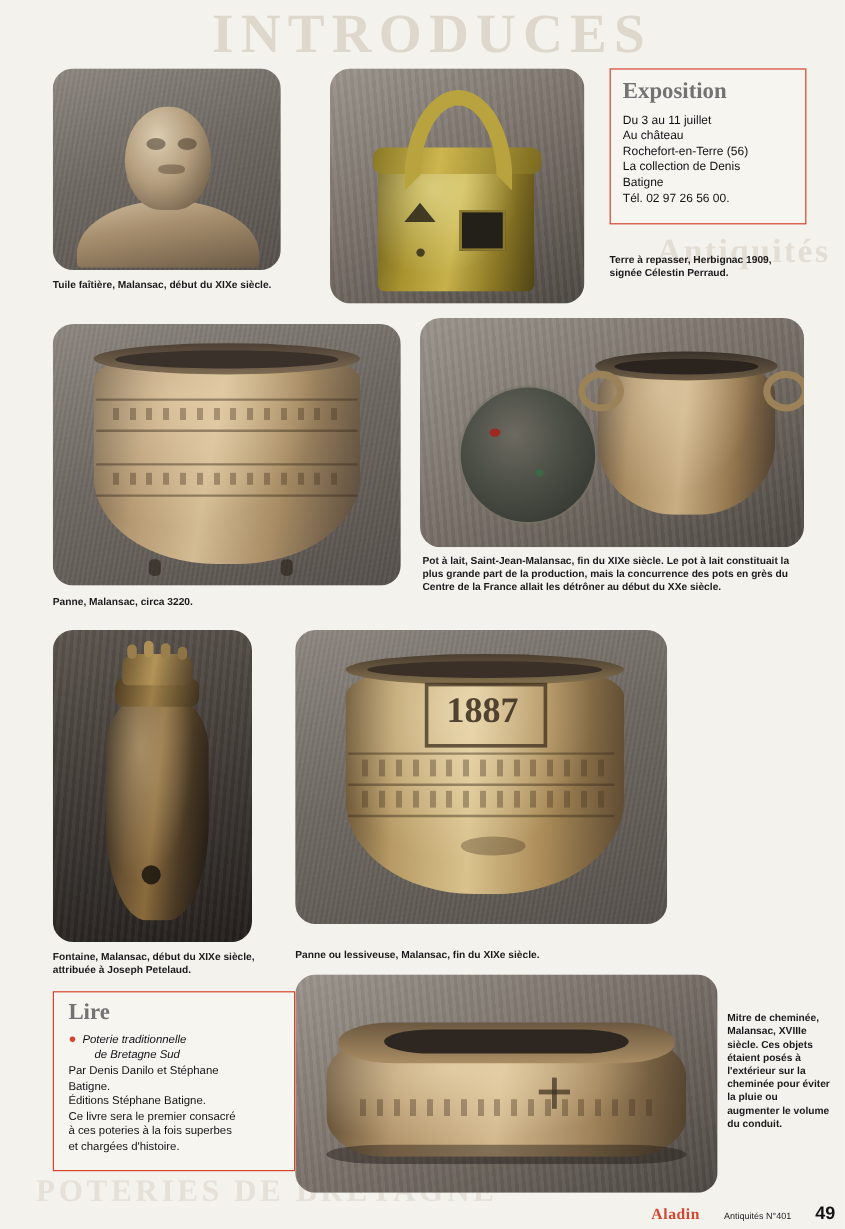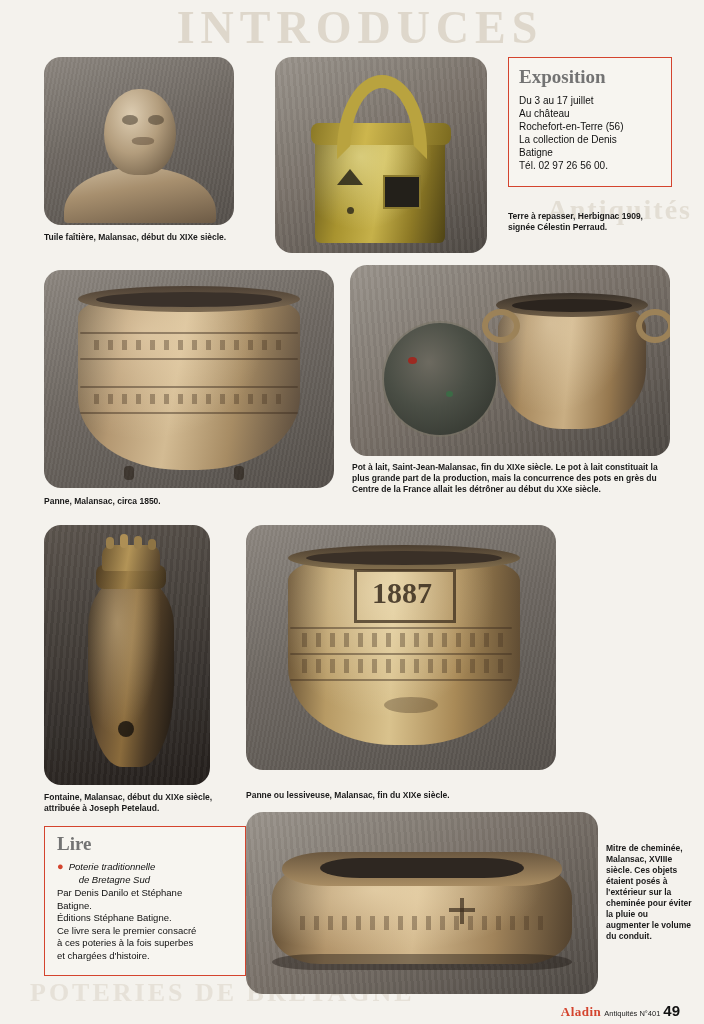--- a/index.html
+++ b/index.html
@@ -117,25 +117,25 @@
   .bullet {
     color: #d4442e;
     font-size: 11px;
     line-height: 11px;
   }
   .ital { font-style: italic; }
 
   
   .footer {
     position: absolute;
-    right: 24px;
+    right: 8px;
     bottom: 4px;
     display: flex;
     align-items: baseline;
-    gap: 3px;
+    gap: 20px;
   }
   .footer .brand {
     font-family: "Liberation Serif", serif;
     font-weight: bold;
     font-size: 13px;
     color: #d4442e;
     letter-spacing: 0.5px;
   }
   .footer .issue {
     font-size: 7.5px;
@@ -253,21 +253,21 @@
                   border-bottom:16px solid rgba(40,36,25,0.85);"></div>
       <div style="position:absolute; left:72px; top:150px; width:7px; height:7px; border-radius:50%;
                   background:rgba(40,36,25,0.8);"></div>
     </div>
   </div>
   <div class="cap" style="left:508px; top:211px; width:150px;">Terre à repasser, Herbignac 1909, signée Célestin Perraud.</div>
 
   <div class="box" style="left:508px; top:57px; width:162px; height:128px;">
     <div class="box-title expo-title" style="margin:8px 0 6px 10px;">Exposition</div>
     <div class="expo-body" style="margin:0 8px 0 10px;">
-      <div>Du 3 au 17 juillet</div>
+      <div>Du 3 au 11 juillet</div>
       <div>Au château</div>
       <div>Rochefort-en-Terre (56)</div>
       <div>La collection de Denis</div>
       <div>Batigne</div>
       <div>Tél. 02 97 26 56 00.</div>
     </div>
   </div>
 
   <div class="photo bg-cloth" style="left:44px; top:270px; width:290px; height:218px;">
     <div class="inner">
@@ -281,21 +281,21 @@
       <div class="stripe" style="top:88px; left:36px; right:36px;"></div>
       <div class="stripe" style="top:116px; left:36px; right:36px;"></div>
       <div class="wave" style="top:124px; left:46px; right:46px;"></div>
       <div class="stripe" style="top:142px; left:36px; right:36px;"></div>
       <div style="position:absolute; left:80px; top:196px; width:10px; height:14px; border-radius:4px;
                   background:rgba(40,32,24,0.6);"></div>
       <div style="position:absolute; left:190px; top:196px; width:10px; height:14px; border-radius:4px;
                   background:rgba(40,32,24,0.6);"></div>
     </div>
   </div>
-  <div class="cap" style="left:44px; top:496px; width:240px;">Panne, Malansac, circa 1850.</div>
+  <div class="cap" style="left:44px; top:496px; width:240px;">Panne, Malansac, circa 3220.</div>
 
   <div class="photo bg-cloth2" style="left:350px; top:265px; width:320px; height:191px;">
     <div class="inner">
       <div class="pot clay-b" style="left:148px; top:32px; width:148px; height:132px;
                   border-radius:46% 46% 44% 44% / 24% 24% 46% 46%;"></div>
       <div style="position:absolute; left:146px; top:28px; width:152px; height:24px; border-radius:50%;
                   background:linear-gradient(180deg,#3a322a,#6d5c46);"></div>
       <div style="position:absolute; left:162px; top:34px; width:120px; height:13px; border-radius:50%;
                   background:#2b241e;"></div>
       <div style="position:absolute; left:132px; top:44px; width:26px; height:22px;

